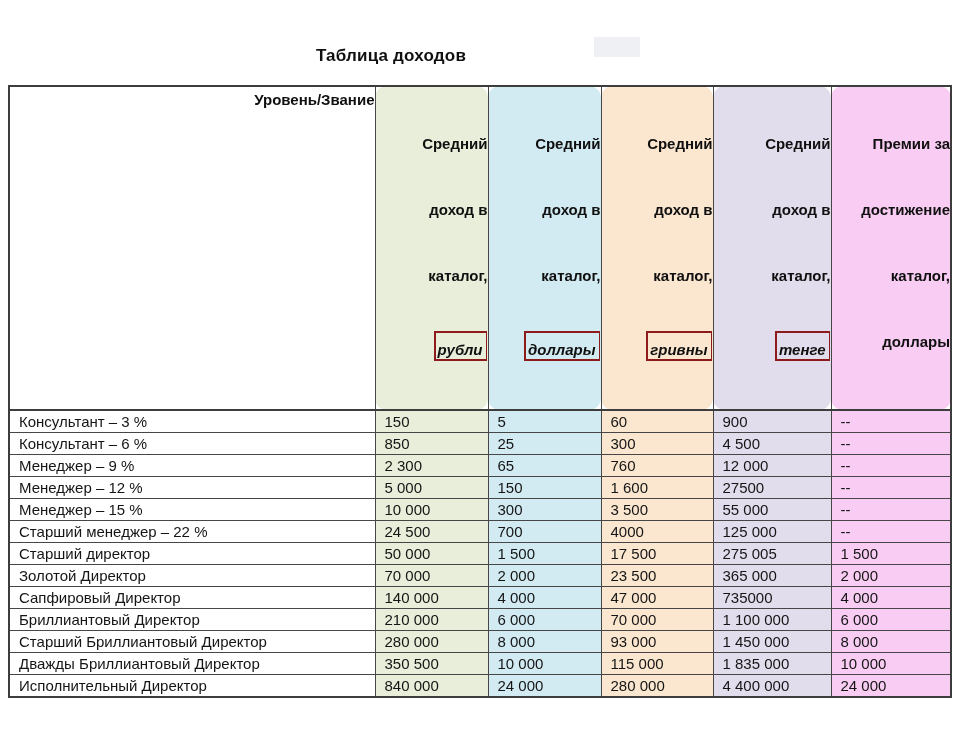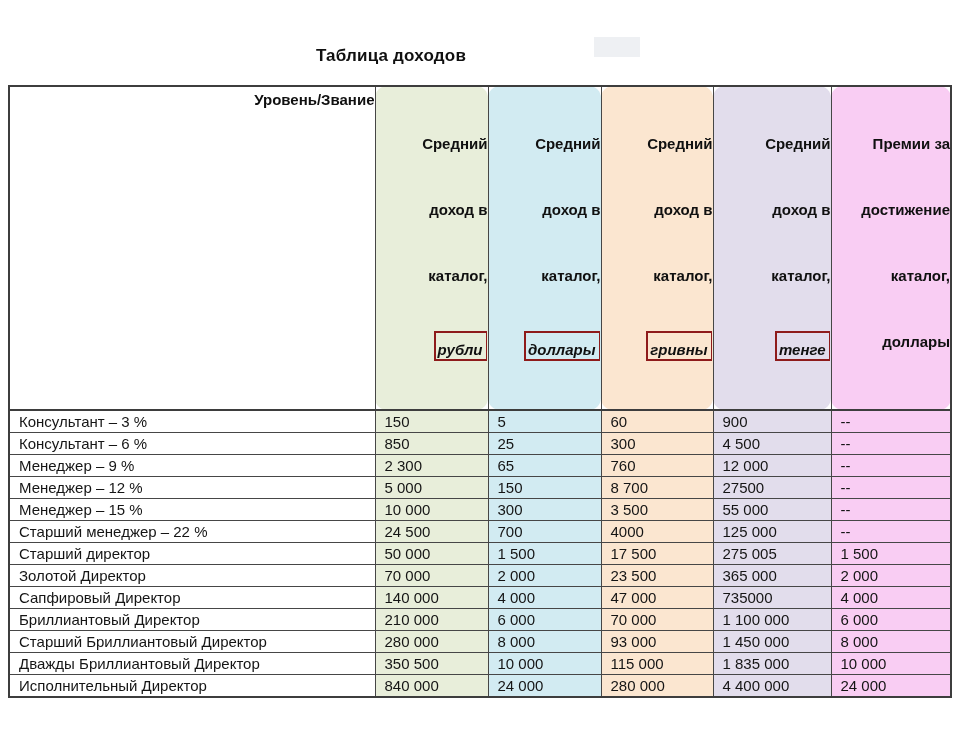--- a/index.html
+++ b/index.html
@@ -150,21 +150,21 @@
           <td>2 300</td>
           <td>65</td>
           <td>760</td>
           <td>12 000</td>
           <td>--</td>
         </tr>
       <tr>
           <td>Менеджер – 12 %</td>
           <td>5 000</td>
           <td>150</td>
-          <td>8 700</td>
+          <td>1 600</td>
           <td>27500</td>
           <td>--</td>
         </tr>
       <tr>
           <td>Менеджер – 15 %</td>
           <td>10 000</td>
           <td>300</td>
           <td>3 500</td>
           <td>55 000</td>
           <td>--</td>

